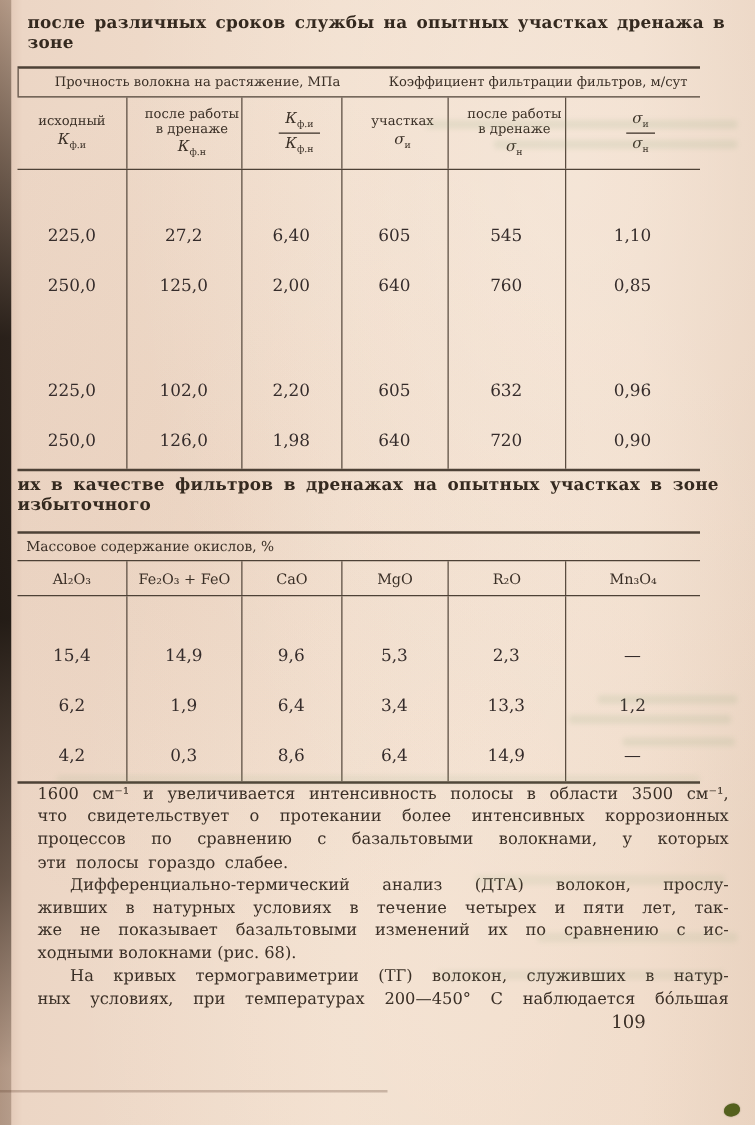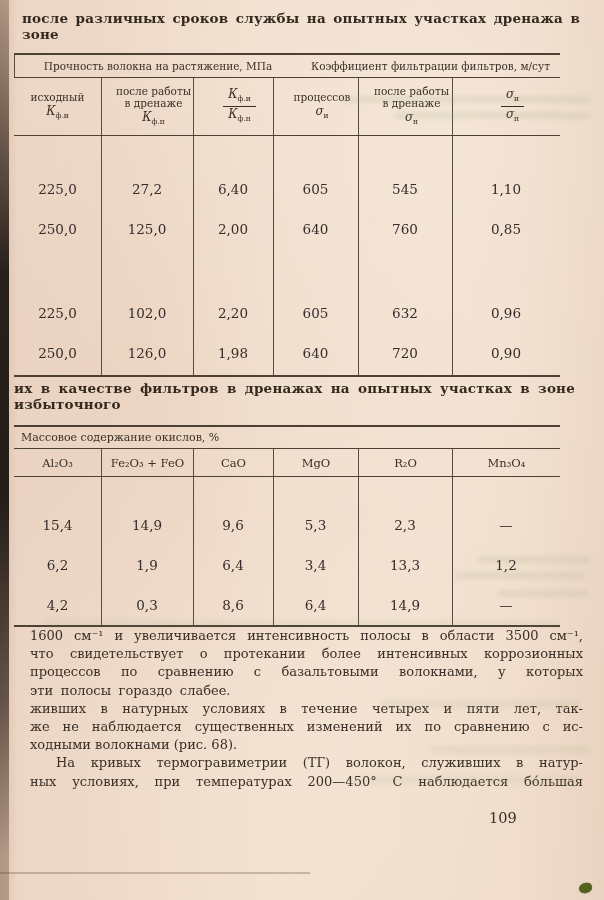--- a/index.html
+++ b/index.html
@@ -85,21 +85,21 @@
         <div>в дренаже</div>
         <div class="hsym"><i>К</i><sub>ф.н</sub></div>
       </div>
       <div class="cell c3">
         <div class="frac">
           <span class="fn"><i>К</i><sub>ф.и</sub></span>
           <span class="fd"><i>К</i><sub>ф.н</sub></span>
         </div>
       </div>
       <div class="cell c4">
-        <div>процессов</div>
+        <div>участках</div>
         <div class="hsym"><i>σ</i><sub>и</sub></div>
       </div>
       <div class="cell c5">
         <div>после работы</div>
         <div>в дренаже</div>
         <div class="hsym"><i>σ</i><sub>н</sub></div>
       </div>
       <div class="cell c6">
         <div class="frac">
           <span class="fn"><i>σ</i><sub>и</sub></span>
@@ -191,22 +191,23 @@
         <div class="cell c6">—</div>
       </div>
     </div>
   </div>
 
   <div class="bodytext">
     <div class="tline">1600 см⁻¹ и увеличивается интенсивность полосы в области 3500 см⁻¹,</div>
     <div class="tline">что свидетельствует о протекании более интенсивных коррозионных</div>
     <div class="tline">процессов по сравнению с базальтовыми волокнами, у которых</div>
     <div class="tline pend spaced">эти полосы гораздо слабее.</div>
+    <div class="tline indent">Дифференциально-термический анализ (ДТА) волокон, прослу-</div>
     <div class="tline">живших в натурных условиях в течение четырех и пяти лет, так-</div>
-    <div class="tline">же не наблюдается существенных изменений их по сравнению с ис-</div>
+    <div class="tline">же не показывает базальтовыми изменений их по сравнению с ис-</div>
     <div class="tline pend">ходными волокнами (рис. 68).</div>
     <div class="tline indent">На кривых термогравиметрии (ТГ) волокон, служивших в натур-</div>
     <div class="tline">ных условиях, при температурах 200—450° С наблюдается бо́льшая</div>
   </div>
 
   <div class="pagenum">109</div>
 
   <div class="left-edge"></div>
   <div class="bleed" style="left:340px;top:96px;width:250px;height:7px;"></div>
   <div class="bleed" style="left:395px;top:112px;width:195px;height:7px;"></div>

